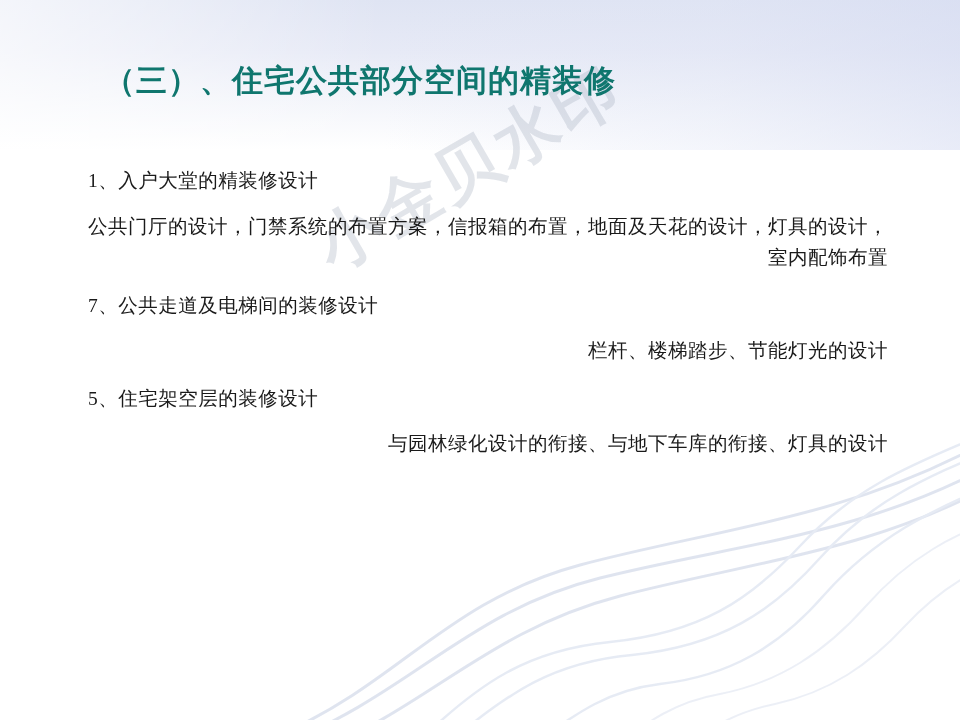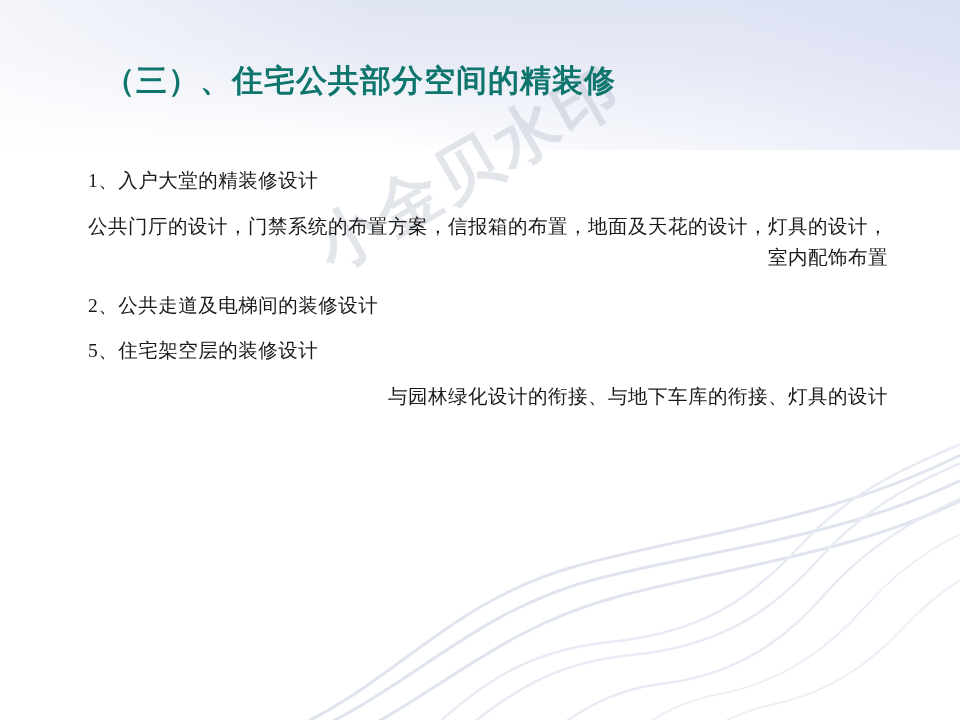--- a/index.html
+++ b/index.html
@@ -137,18 +137,19 @@
     </g>
   </svg>
 
   <div class="watermark">小金贝水印</div>
 
   <div class="title">（三）、住宅公共部分空间的精装修</div>
 
   <div class="body">
     <p class="para heading">1、入户大堂的精装修设计</p>
     <p class="para detail">公共门厅的设计，门禁系统的布置方案，信报箱的布置，地面及天花的设计，灯具的设计，室内配饰布置</p>
-    <p class="para heading">2、公共走道及电梯间的装修设计</p>
+    <p class="para heading">7、公共走道及电梯间的装修设计</p>
+    <p class="para detail">栏杆、楼梯踏步、节能灯光的设计</p>
     <p class="para heading">5、住宅架空层的装修设计</p>
     <p class="para detail">与园林绿化设计的衔接、与地下车库的衔接、灯具的设计</p>
   </div>
 
 </div>
 
 </body></html>

